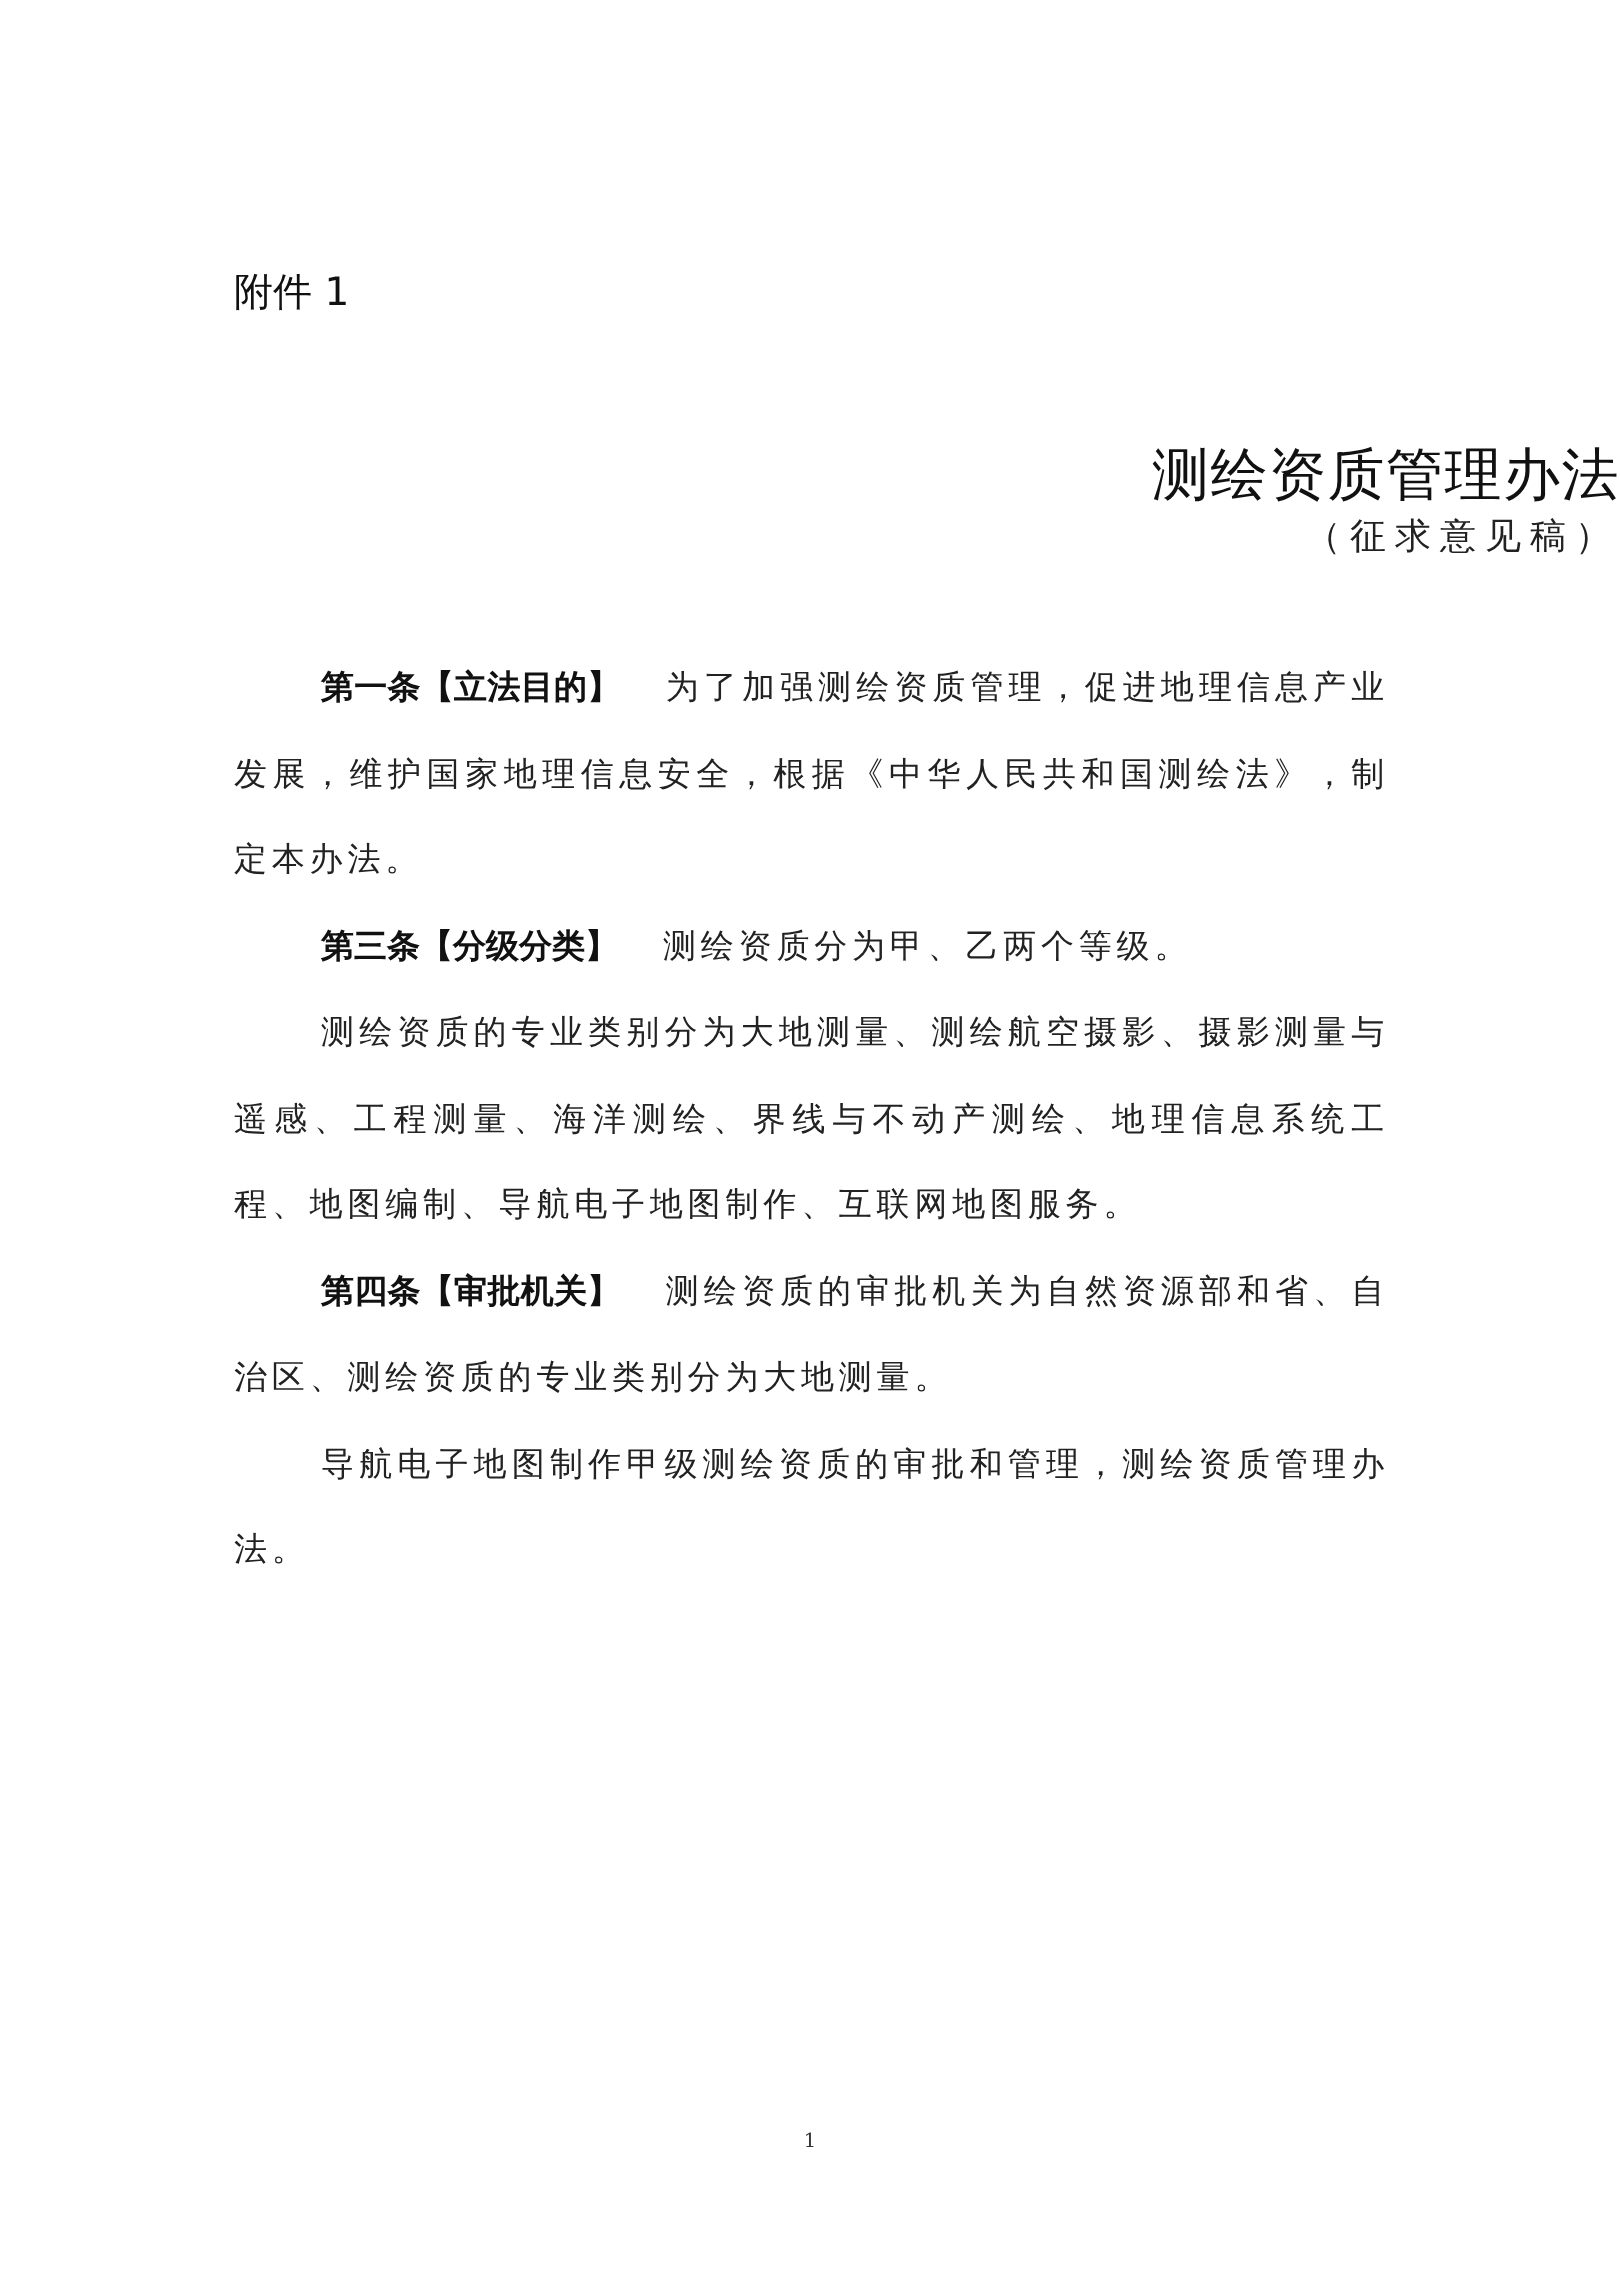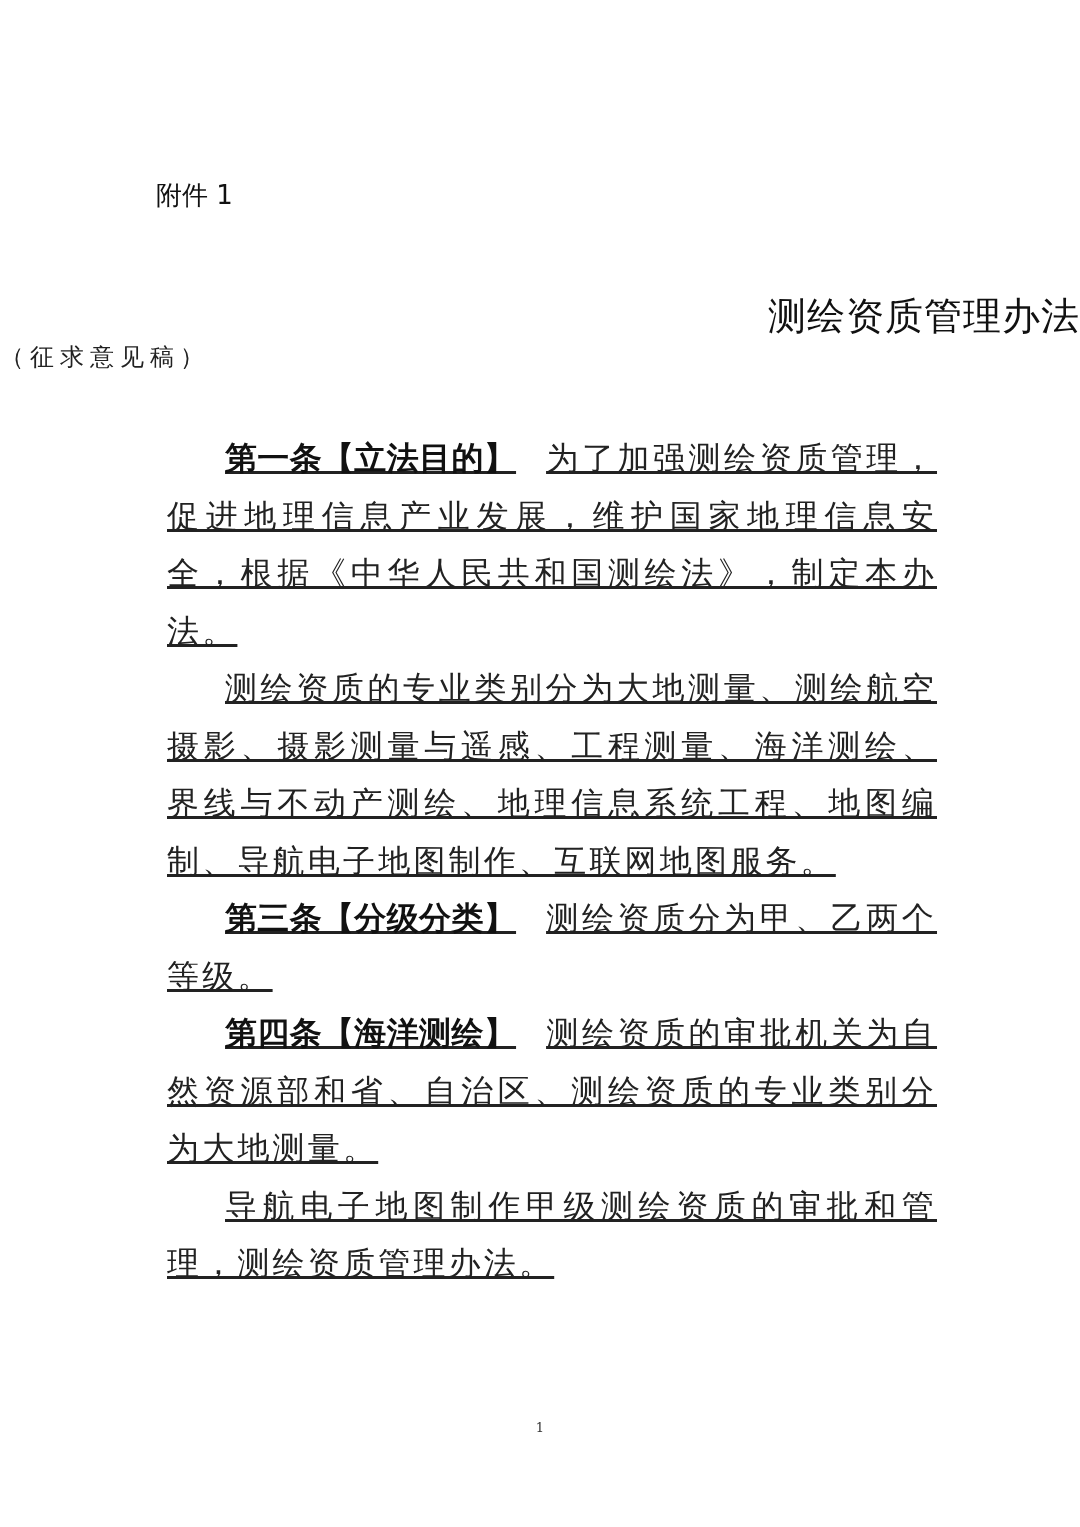--- a/index.html
+++ b/index.html
@@ -41,37 +41,36 @@
       font-size: 38px;
       line-height: 48px;
       letter-spacing: 1px;
       color: #111;
     }
     .subtitle {
       position: absolute;
       left: 0;
       width: 1080px;
       top: 340px;
-      text-align: left;
+      text-align: right;
       font-size: 24px;
       line-height: 34px;
       letter-spacing: 6px;
       color: #222;
     }
     .body-text {
       position: absolute;
-      left: 167px;
+      left: 156px;
       top: 430px;
       width: 770px;
-      font-size: 32px;
+      font-size: 22px;
       line-height: 57.5px;
       letter-spacing: 3.2px;
       text-align: justify;
       color: #222;
-      text-decoration: underline;
     }
     .para {
       margin: 0;
       text-indent: 58px;
     }
     .article-head {
       font-family: "DejaVu Sans", "Liberation Sans", sans-serif;
       font-weight: bold;
       letter-spacing: 0;
       color: #111;
@@ -98,23 +97,23 @@
 
   <div class="attachment">附件 1</div>
 
   <div class="title">测绘资质管理办法</div>
   <div class="subtitle">（征求意见稿）</div>
 
   <div class="body-text">
     <p class="para"><span class="article-head">第一条【立法目的】</span><span class="gap"></span><span>为了加强测绘资质管理，促进地理信息产业发展，维护国家地理信息安全，根据《中华人民共和国测绘法》，制定本办法。</span></p>
 
 
+    <p class="para"><span class="article-head">第三条【分级分类】</span><span class="gap"></span><span>测绘资质分为甲、乙两个等级。</span></p>
+
     <p class="para"><span>测绘资质的专业类别分为大地测量、测绘航空摄影、摄影测量与遥感、工程测量、海洋测绘、界线与不动产测绘、地理信息系统工程、地图编制、导航电子地图制作、互联网地图服务。</span></p>
 
-    <p class="para"><span class="article-head">第三条【分级分类】</span><span class="gap"></span><span>测绘资质分为甲、乙两个等级。</span></p>
-
-    <p class="para"><span class="article-head">第四条【海洋测绘】</span><span class="gap"></span><span>测绘资质的审批机关为自然资源部和省、自治区、测绘资质的专业类别分为大地测量。</span></p>
+    <p class="para"><span class="article-head">第四条【审批机关】</span><span class="gap"></span><span>测绘资质的审批机关为自然资源部和省、自治区、测绘资质的专业类别分为大地测量。</span></p>
 
     <p class="para"><span>导航电子地图制作甲级测绘资质的审批和管理，测绘资质管理办法。</span></p>
   </div>
 
   <div class="page-number">1</div>
 </div>
 
 </body></html>

